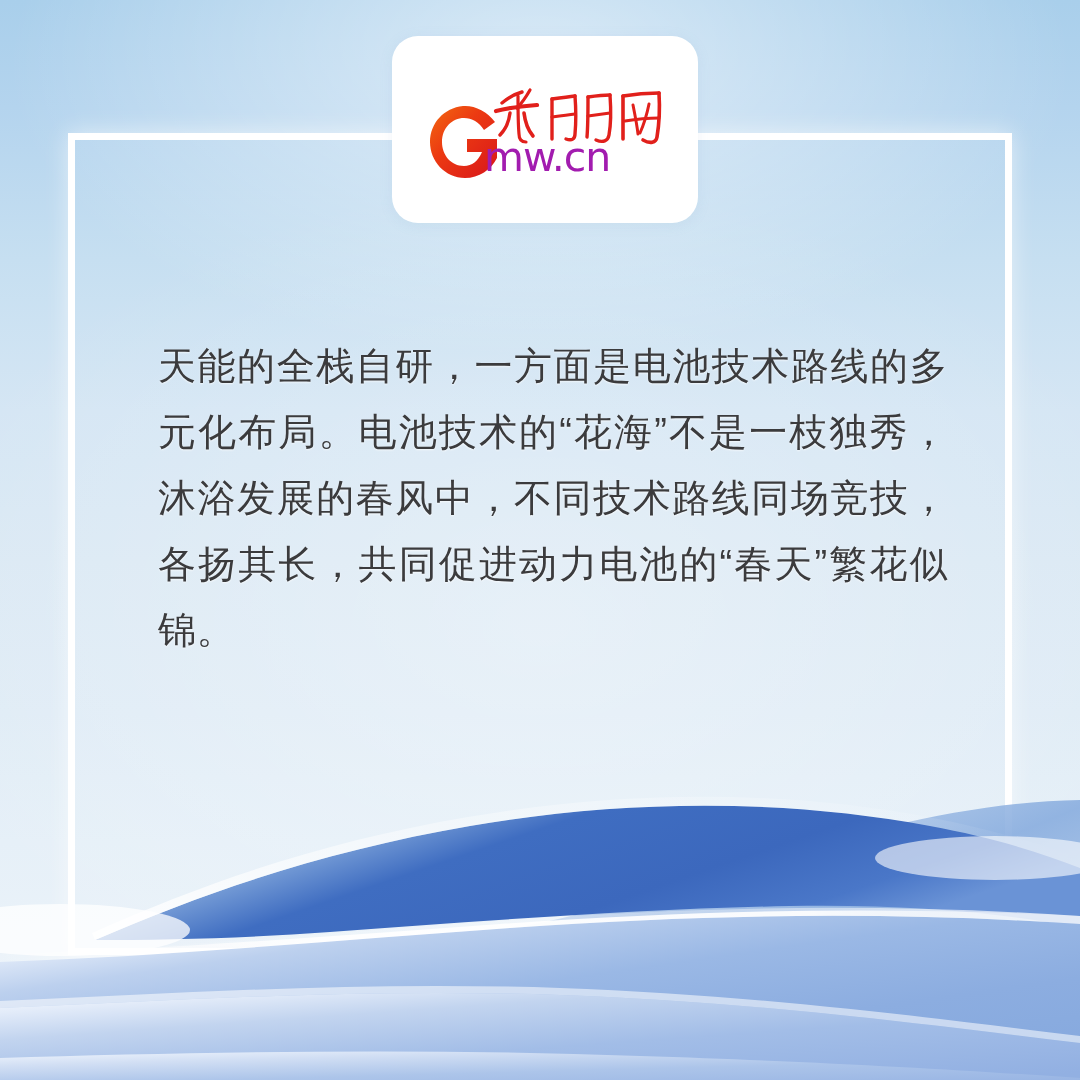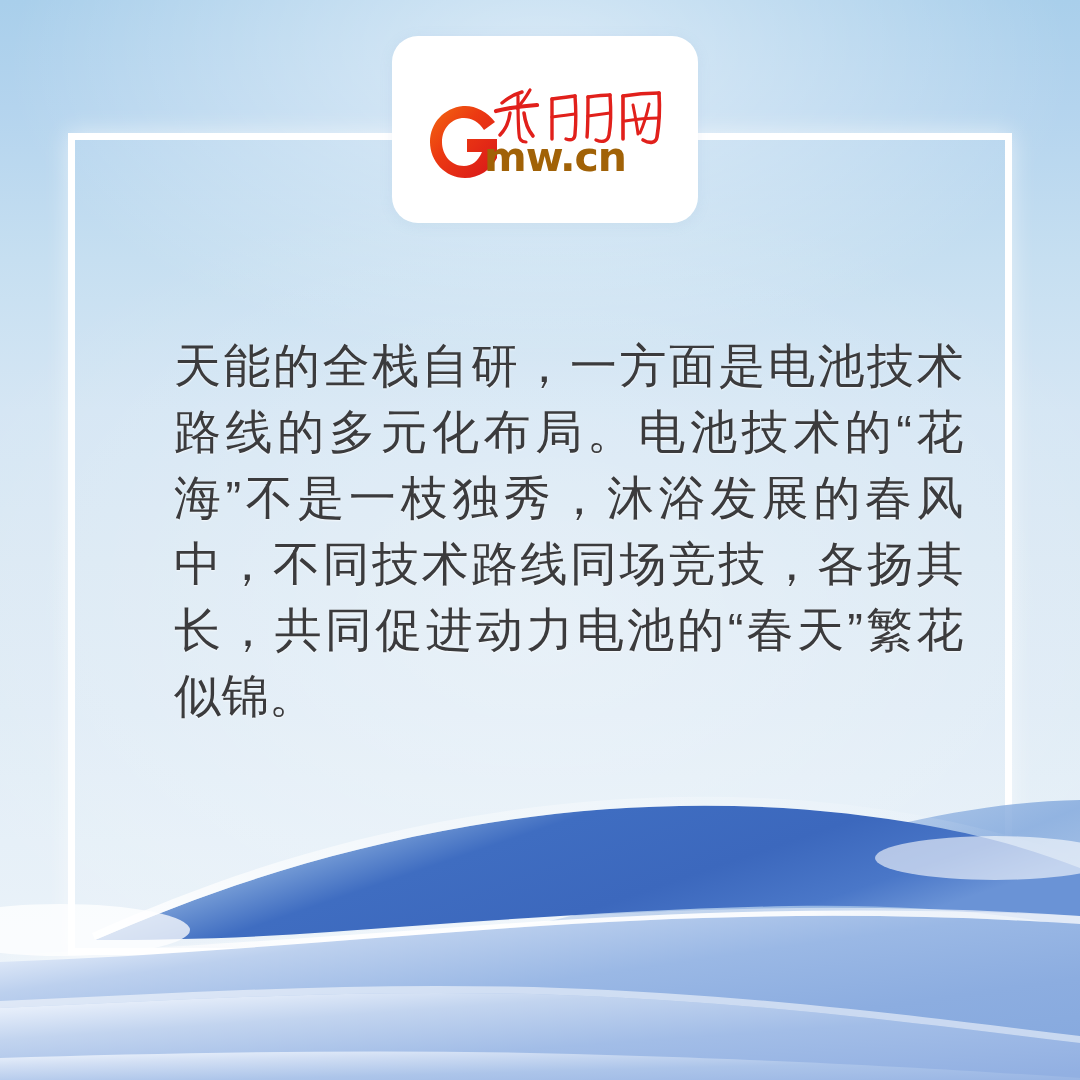--- a/index.html
+++ b/index.html
@@ -82,34 +82,34 @@
     top: 0px;
     width: 172px;
     height: 60px;
   }
   .logo-mw {
     position: absolute;
     left: 55px;
     top: 50px;
     font-family: "DejaVu Sans", sans-serif;
     font-size: 41px;
-    font-weight: 700;
+    font-weight: 400;
     letter-spacing: -1px;
-    color: #a16207;
+    color: #a21caf;
     line-height: 1;
   }
 
   
   .body-text {
     position: absolute;
-    left: 174px;
+    left: 158px;
     top: 333px;
     width: 790px;
     color: #3b3b3d;
-    font-size: 47px;
+    font-size: 38px;
     line-height: 66px;
     letter-spacing: 0.4px;
     text-align: justify;
     text-align-last: left;
     white-space: pre-line;
     text-shadow: 0 1px 2px rgba(255,255,255,0.7);
   }
 
   
   .waves {

